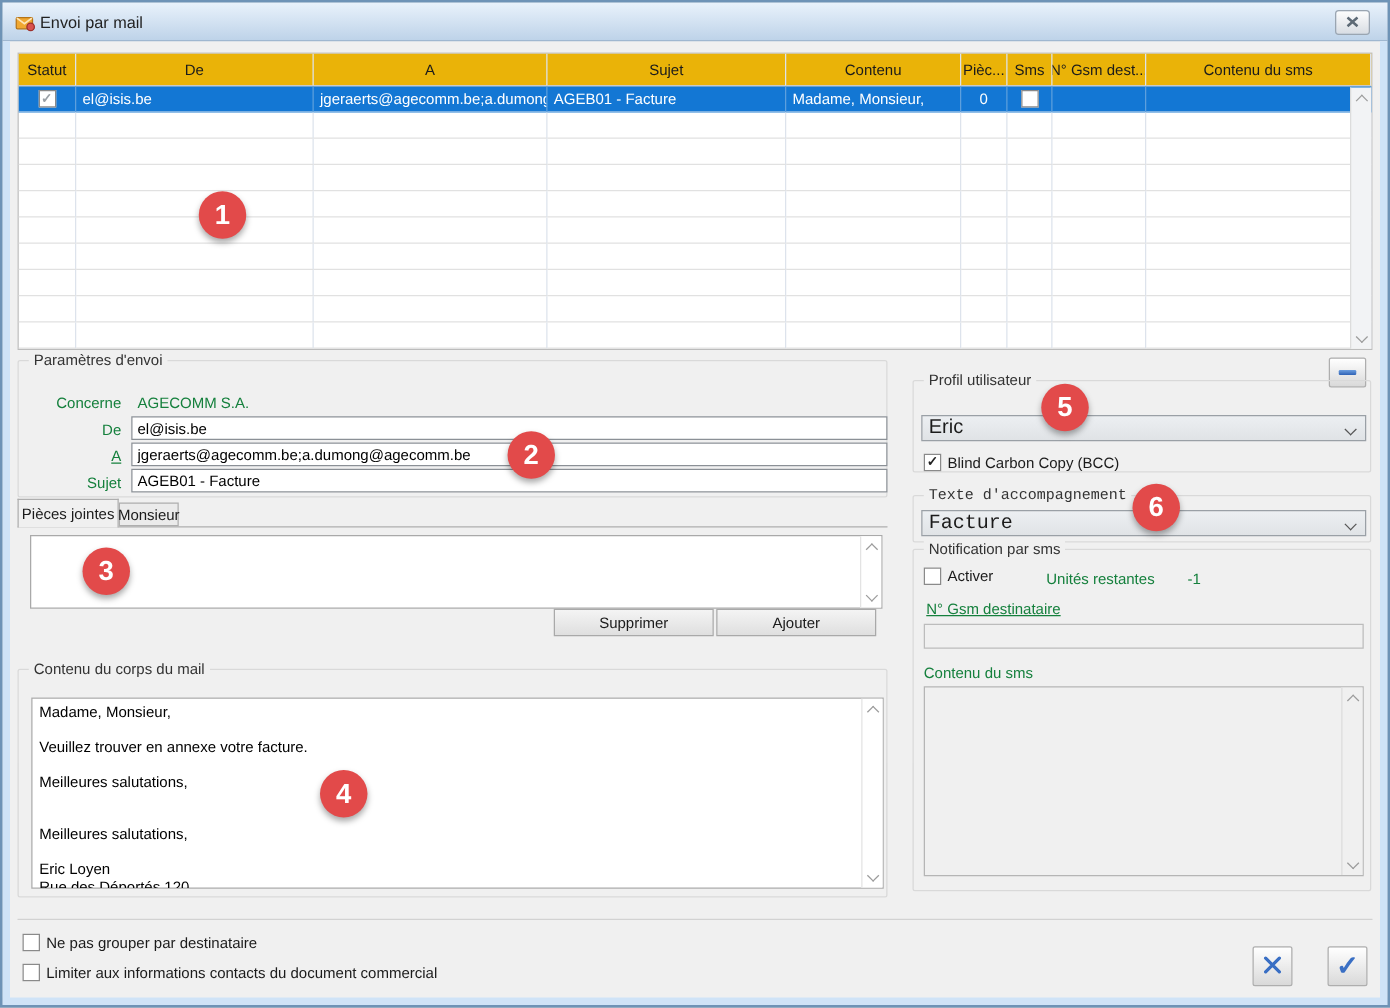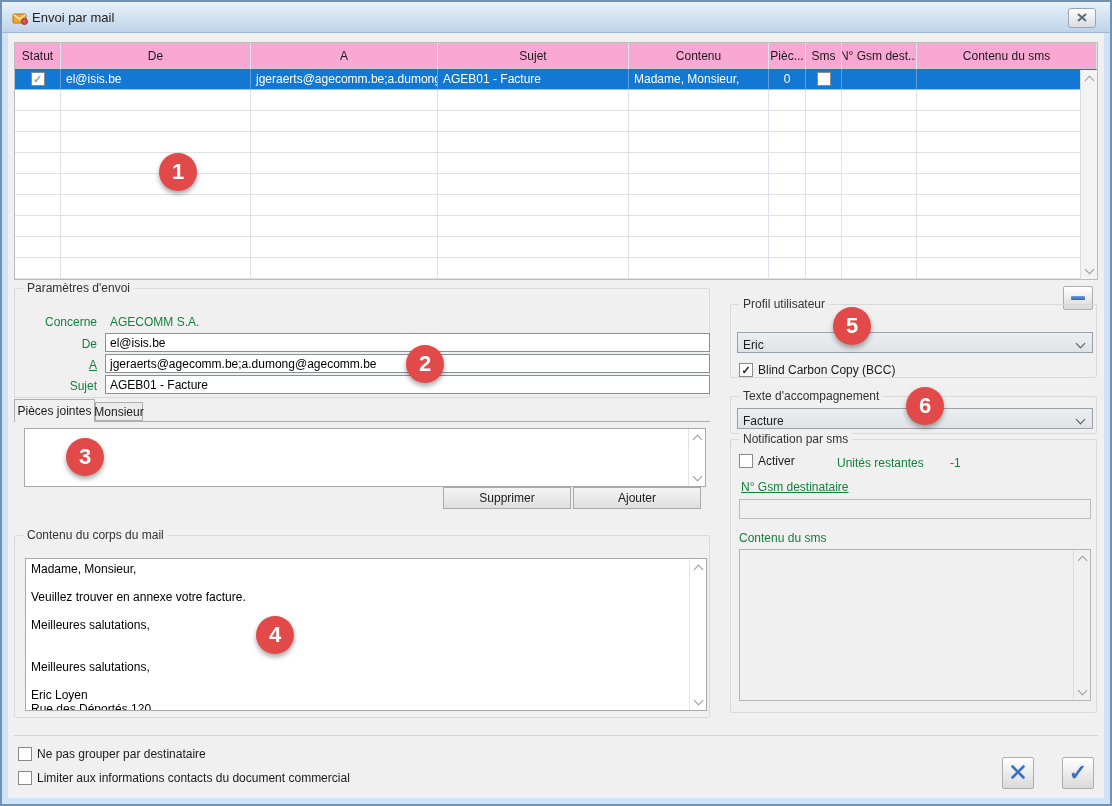--- a/index.html
+++ b/index.html
@@ -14,21 +14,21 @@
     background:linear-gradient(#e9f2fb,#bed3e9); border-bottom:1px solid #9fb7d0; z-index:47; }
   .titlebar .title { position:absolute; left:30px; top:8px; font-size:13px; color:#222; }
   .app-icon { position:absolute; left:10px; top:8px; }
   .close-btn { position:absolute; right:14px; top:6px; width:28px; height:20px;
     background:linear-gradient(#fdfdfd,#d8dde3); border:1px solid #9aa5b1; border-radius:3px;
     display:flex; align-items:center; justify-content:center; }
 
   
   .table { position:absolute; left:14px; top:42px; width:1084px; height:238px;
     background:#fff; border:1px solid #bcbcbc; }
-  .t-head { display:flex; height:26px; background:#f9a8d4; }
+  .t-head { display:flex; height:26px; background:#eab308; }
   .t-hcell { flex:none; border-right:1px solid #dde3ec; border-bottom:1px solid #c9c9c9;
     display:flex; align-items:center; justify-content:center; overflow:hidden; white-space:nowrap; font-size:12px; }
   .t-row { display:flex; height:21px; }
   .t-cell { flex:none; border-right:1px solid #dde3ec; border-bottom:1px solid #e1e1e1;
     padding:2px 5px; overflow:hidden; white-space:nowrap; font-size:12px; display:flex; align-items:center; }
   .t-row.selected { background:#1377d4; color:#fff; }
   .t-row.selected .t-cell { border-bottom-color:#9cc3e8; border-right-color:#5d9fdd; }
   .c0 { width:46px; justify-content:center; }
   .c1 { width:190px; }
   .c2 { width:187px; }
@@ -76,21 +76,21 @@
   .scrollbox .inner-sb { position:absolute; top:0; right:0; bottom:0; width:17px; border-left:1px solid #e3e3e3; background:#fff; }
   .scrollbox.disabled { background:#f0f0f0; border-color:#b5b5b5; }
   .scrollbox.disabled .inner-sb { background:#f0f0f0; border-left-color:#dcdcdc; }
   textarea.bodytext { position:absolute; inset:0; right:17px; border:none; outline:none; resize:none;
     font-family:"Liberation Sans",sans-serif; font-size:12px; line-height:14px; padding:3px 5px; background:transparent; width:calc(100% - 17px); height:100%; }
 
   .push-btn { position:absolute; height:22px; background:linear-gradient(#f4f4f4,#dfdfdf); border:1px solid #a9a9a9;
     display:flex; align-items:center; justify-content:center; font-size:12px; }
 
   .combo { position:absolute; height:21px; background:linear-gradient(#eceff2,#e0e3e6); border:1px solid #9aa0a6;
-    display:flex; align-items:flex-end; padding:0 24px 0 5px; font-size:12px; }
+    display:flex; align-items:flex-start; padding:0 24px 0 5px; font-size:16px; }
   .combo .chev { position:absolute; right:8px; top:7px; border-color:#555; }
 
   .icon-btn { position:absolute; background:linear-gradient(#ffffff,#d9d9d9); border:1px solid #aeaeae; border-radius:2px;
     display:flex; align-items:center; justify-content:center; }
 
   .collapse-btn { left:1063px; top:286px; width:30px; height:24px; }
   .collapse-bar { width:14px; height:4px; background:linear-gradient(#6d9fe0,#2f62b5); border-radius:1px; }
 
   .hr { position:absolute; left:14px; width:1084px; height:1px; background:#d2d2d2; }
 
@@ -331,21 +331,21 @@
       <span class="chev down"></span>
     </div>
     <div class="cb-row" style="left:8px; top:58px;">
       <span class="cb">
           <span class="mark">✓</span>
         </span>
       <span>Blind Carbon Copy (BCC)</span>
     </div>
   </div>
 
-  <div class="group" style="left:730px; top:396px; width:367px; height:38px;">
+  <div class="group" style="left:730px; top:396px; width:367px; height:38px;font-family:Liberation Mono, monospace;">
     <span class="group-title">Texte d'accompagnement</span>
     <div class="combo" style="left:6px; top:11px; width:356px;">
       <span>Facture</span>
       <span class="chev down"></span>
     </div>
   </div>
 
   <div class="group" style="left:730px; top:439px; width:367px; height:274px;">
     <span class="group-title">Notification par sms</span>
     <div class="cb-row" style="left:8px; top:14px;">

